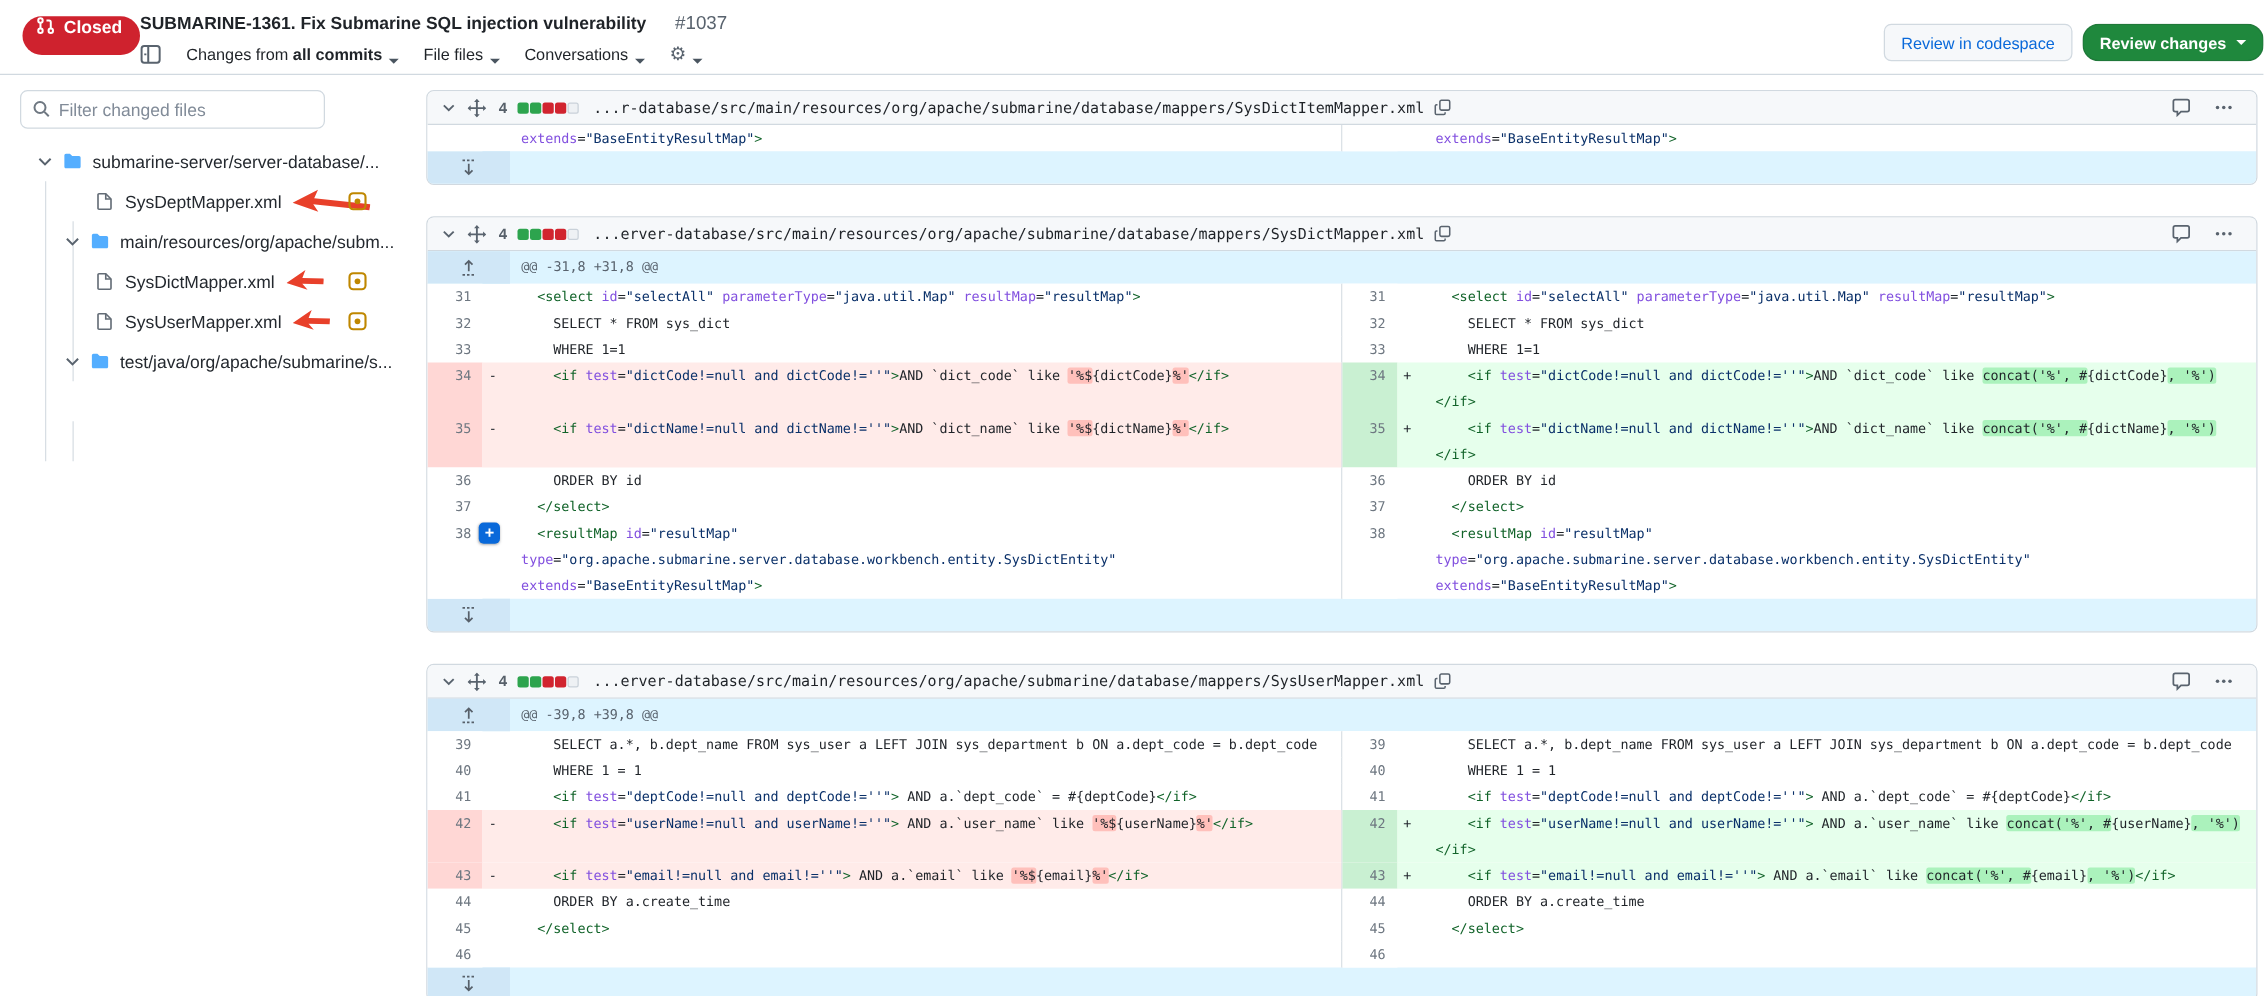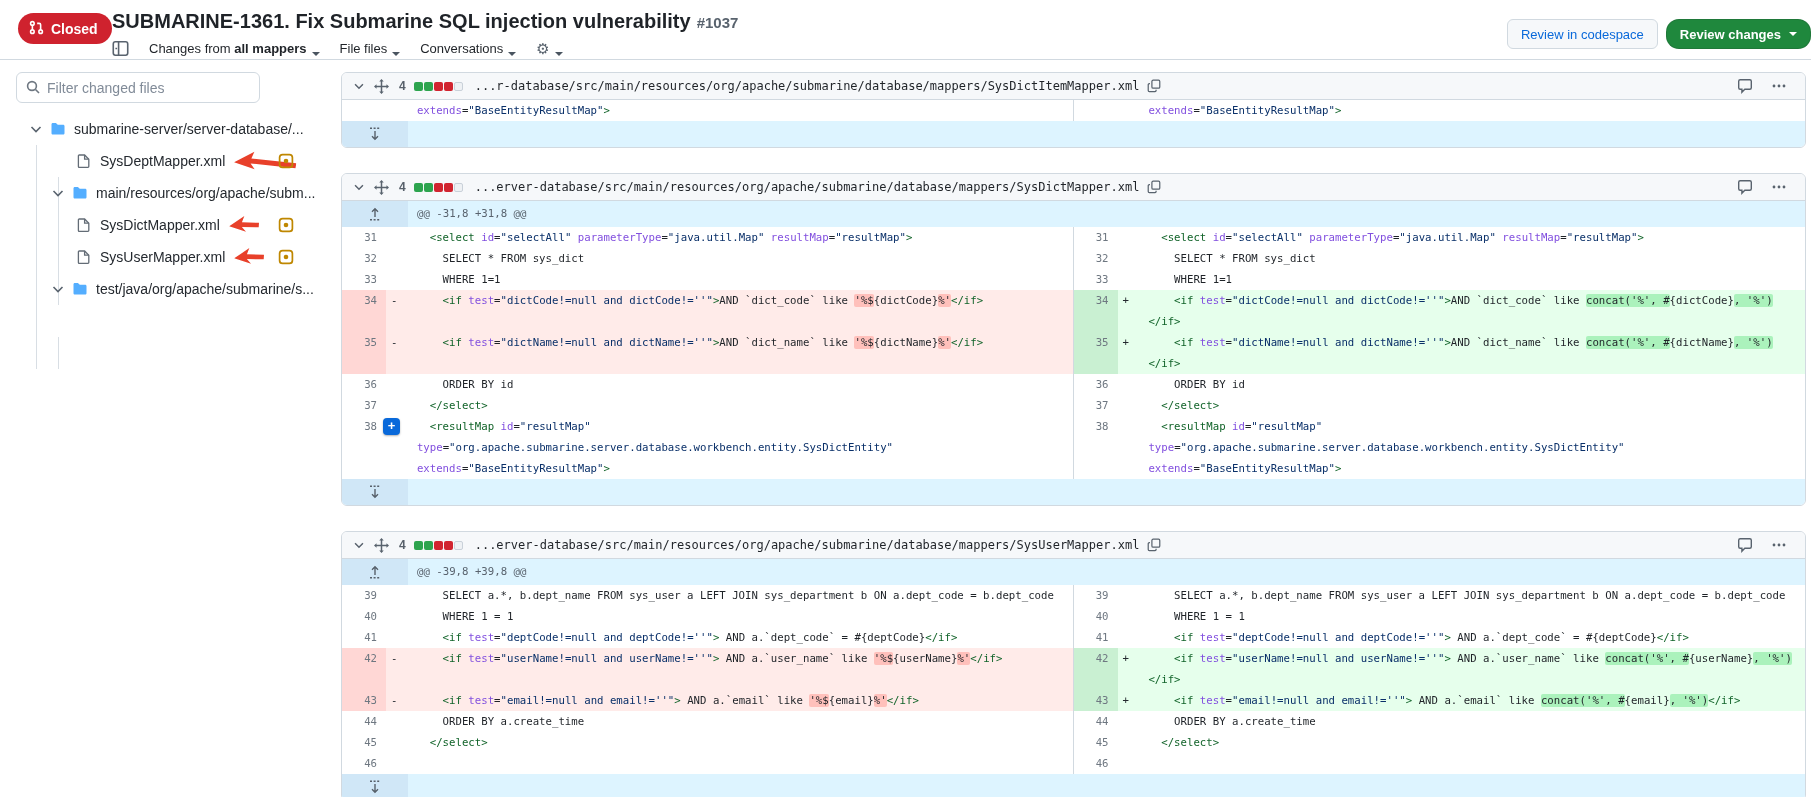--- a/index.html
+++ b/index.html
@@ -6,24 +6,24 @@
     --sans:"Liberation Sans","DejaVu Sans",sans-serif;
     --mono:"DejaVu Sans Mono","Liberation Mono",monospace;
     --border:#d1d9e0; --muted:#59636e; --fg:#1f2328;
   }
   *{box-sizing:border-box;margin:0;padding:0}
   html,body{background:#fff}
   #app{position:relative;width:1811px;height:797px;overflow:hidden;font-family:var(--sans);color:var(--fg);background:#fff}
 
   
   .pr-header{position:relative;height:60px;border-bottom:1px solid var(--border);background:#fff}
-  .state-badge{position:absolute;left:18px;top:13px;display:flex;align-items:center;gap:7px;height:31px;padding:0 14px 0 11px;border-radius:16px;color:#fff;font-weight:700;font-size:14px}
+  .state-badge{position:absolute;left:18px;top:13px;display:flex;align-items:flex-start;gap:7px;height:31px;padding:0 14px 0 11px;border-radius:16px;color:#fff;font-weight:700;font-size:14px}
   .title-block{position:absolute;left:112px;top:10px}
-  .pr-title{font-size:20px;font-weight:700;color:var(--fg);display:inline}
-  .pr-number{font-size:15px;font-weight:700;color:var(--muted);margin-left:6px}
+  .pr-title{font-size:14px;font-weight:700;color:var(--fg);display:inline}
+  .pr-number{font-size:15px;font-weight:400;color:var(--muted);margin-left:23px}
   .subnav{display:flex;align-items:center;gap:20px;margin-top:7px;font-size:13px;color:var(--fg)}
   .subnav .navitem{display:flex;align-items:flex-end;cursor:pointer}
   .caret{display:inline-block;width:0;height:0;border-left:4px solid transparent;border-right:4px solid transparent;border-top:4px solid #4a5560;margin-left:5px}
   .gear{font-size:15px;color:var(--muted);line-height:1}
   .hdr-actions{position:absolute;right:0;top:19px;display:flex;gap:8px}
   .btn{height:30px;border-radius:6px;font-size:13px;display:flex;align-items:center;padding:0 13px;border:1px solid var(--border);cursor:pointer;font-family:var(--sans)}
   .btn-codespace{background:#f6f8fa;color:#0969da;font-weight:500}
   .btn-review{color:#fff;font-weight:600;border:1px solid rgba(31,35,40,.15)}
   .btn-review .caret{border-top-color:#fff;margin-left:8px}
 
@@ -109,21 +109,21 @@
         <span class="navitem">
           <svg width="17" height="17" viewBox="0 0 16 16">
               <g fill="none" stroke="#59636e" stroke-width="1.5">
                 <rect x="1.2" y="1.7" width="13.6" height="12.6" rx="2"></rect>
                 <path d="M6.2 1.7v12.6"></path>
                 <path d="M3.2 8h1.6" stroke-width="1.4"></path>
               </g>
             </svg>
         </span>
         <span class="navitem">
-          <span>Changes from</span>&nbsp;<b>all mappers</b><span class="caret"></span>
+          <span>Changes from</span>&nbsp;<b>all commits</b><span class="caret"></span>
         </span>
         <span class="navitem">
           <span>File files</span>
             <span class="caret"></span>
         </span>
         <span class="navitem">
           <span>Conversations</span>
             <span class="caret"></span>
         </span>
         <span class="navitem">

